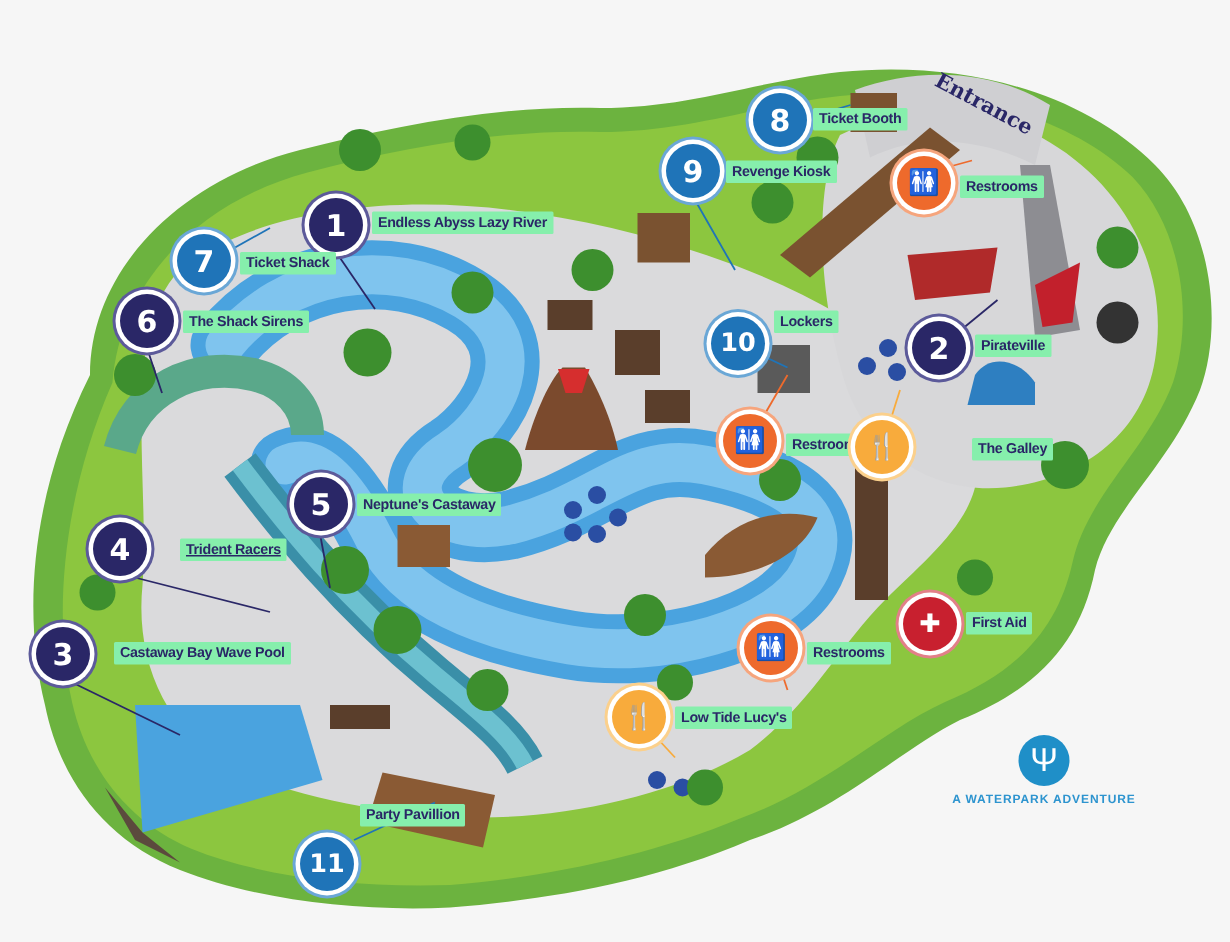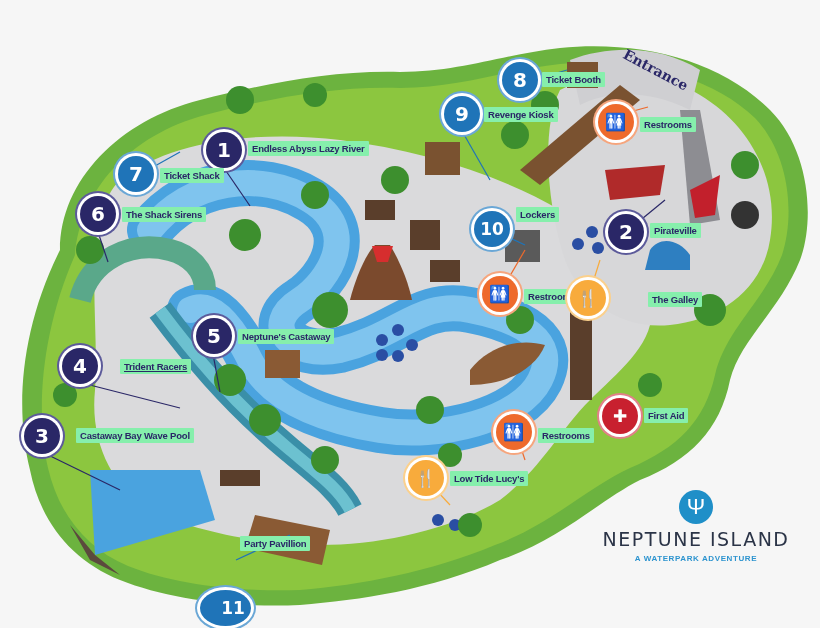--- a/index.html
+++ b/index.html
@@ -172,21 +172,21 @@
 <div class="badge blue" style="left:444px;top:96px;">
     <span>9</span>
   </div>
 <div class="label" style="left:484px;top:107px;">Revenge Kiosk</div>
 
 <div class="badge blue small" style="left:474px;top:211px;">
     <span>10</span>
   </div>
 <div class="label" style="left:516px;top:207px;text-align:right;">Lockers</div>
 
-<div class="badge blue small" style="left:200px;top:590px;padding-left:15px;">
+<div class="badge blue small" style="left:200px;top:558px;">
     <span>11</span>
   </div>
 <div class="label" style="left:240px;top:536px;">Party Pavillion</div>
 
 <div class="badge orange" style="left:598px;top:104px;">
     <span class="icon-glyph">🚻</span>
   </div>
 <div class="label" style="left:640px;top:117px;">Restrooms</div>
 
 <div class="badge orange" style="left:482px;top:276px;">
@@ -211,15 +211,14 @@
 
 <div class="badge red" style="left:602px;top:398px;">
     <span class="icon-glyph">✚</span>
   </div>
 <div class="label" style="left:644px;top:408px;">First Aid</div>
 
 <div class="brand">
   <div class="brand-logo">
       <span>Ψ</span>
     </div>
-  <div class="brand-name">NEPTUNE ISLAND</div>
   <div class="brand-tag">A WATERPARK ADVENTURE</div>
 </div>
 
 </body></html>

